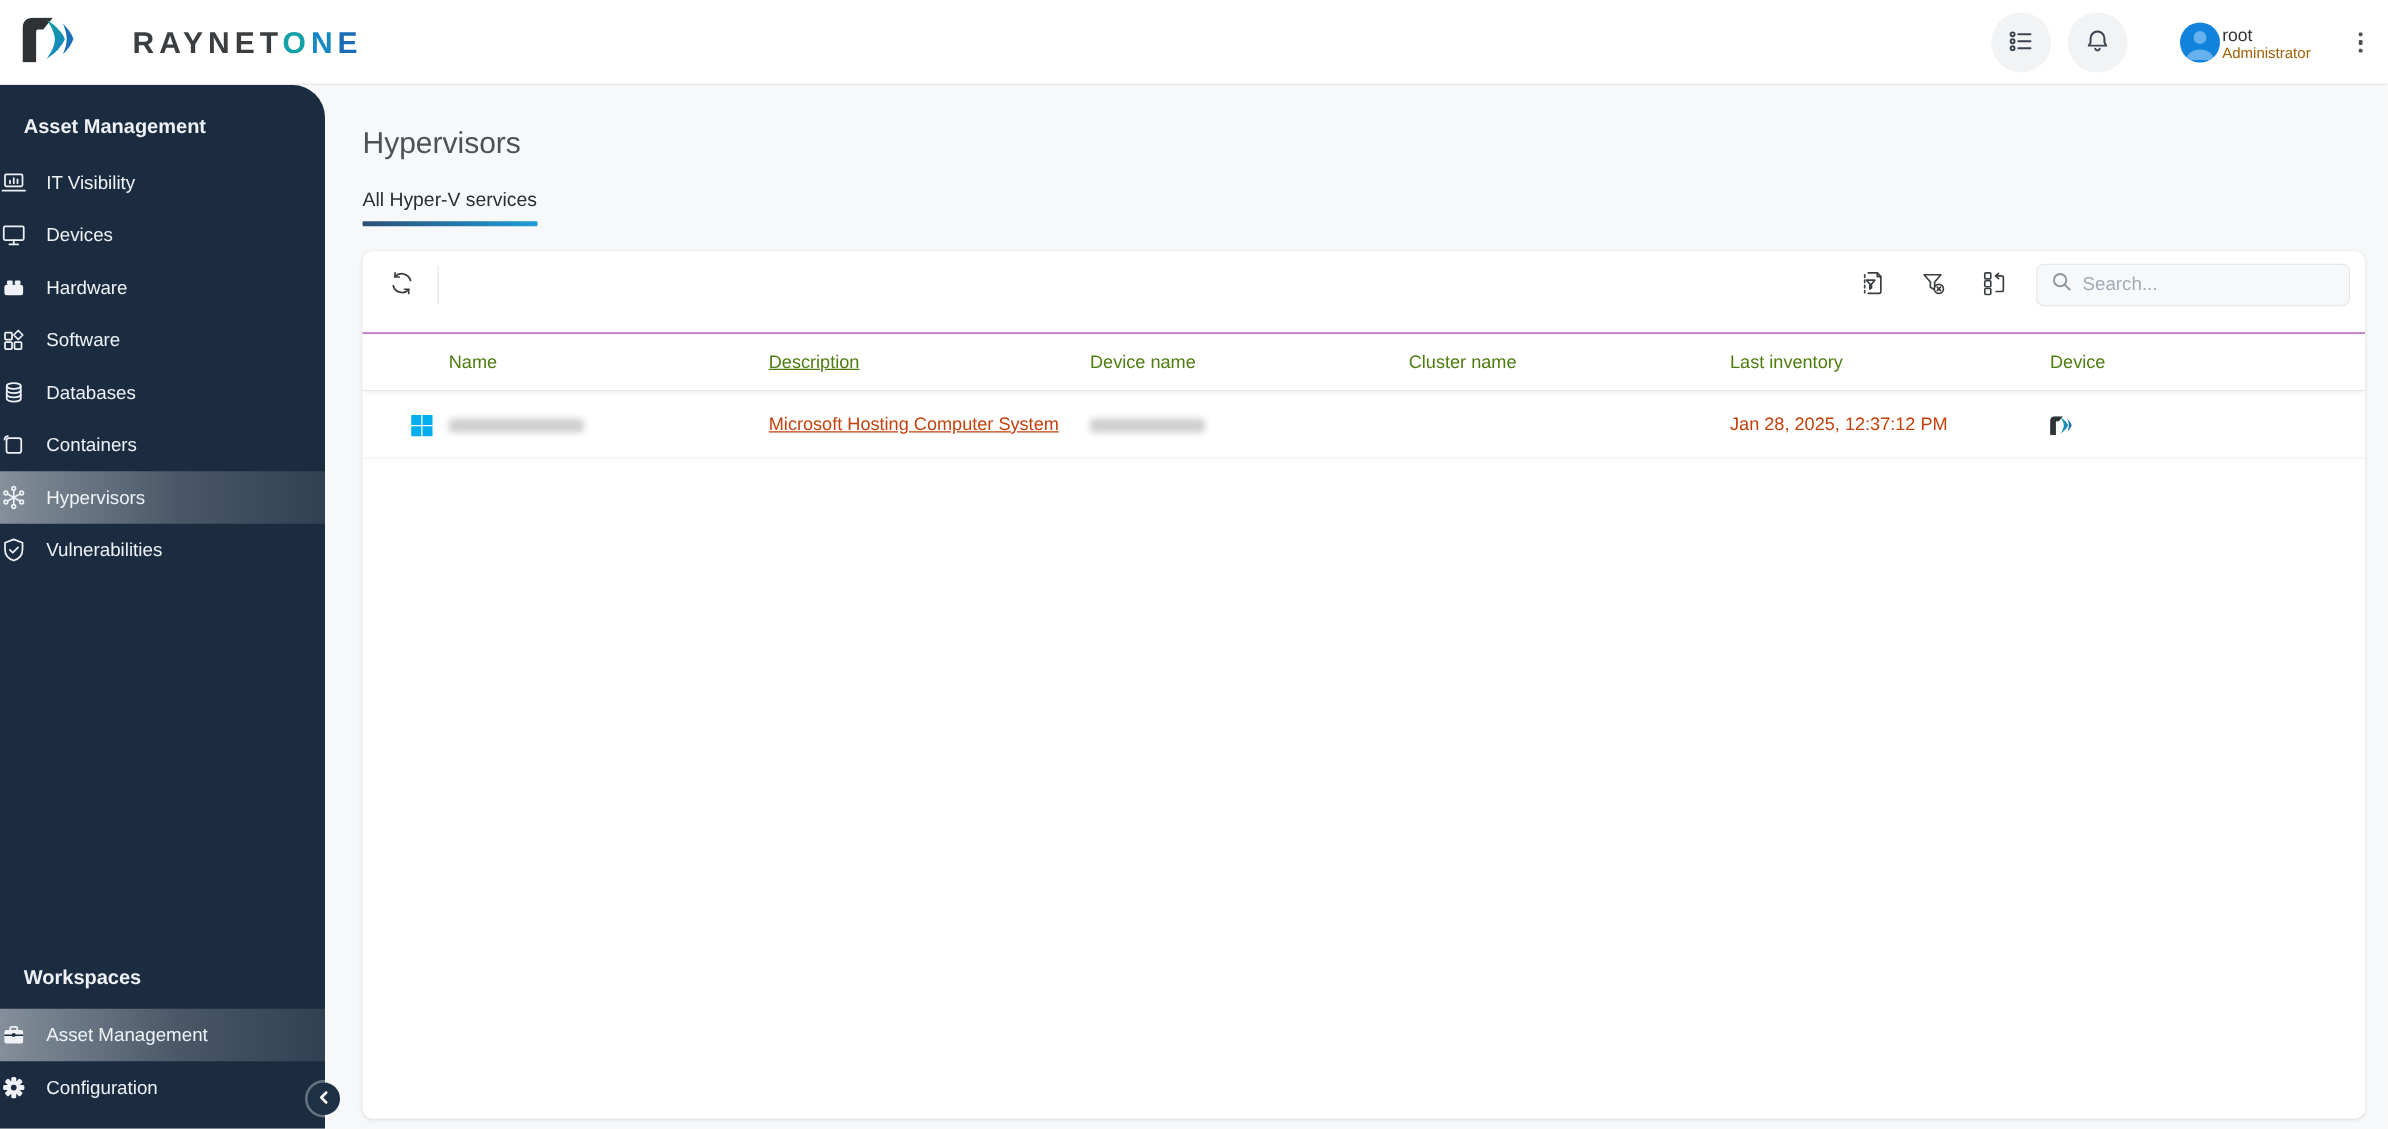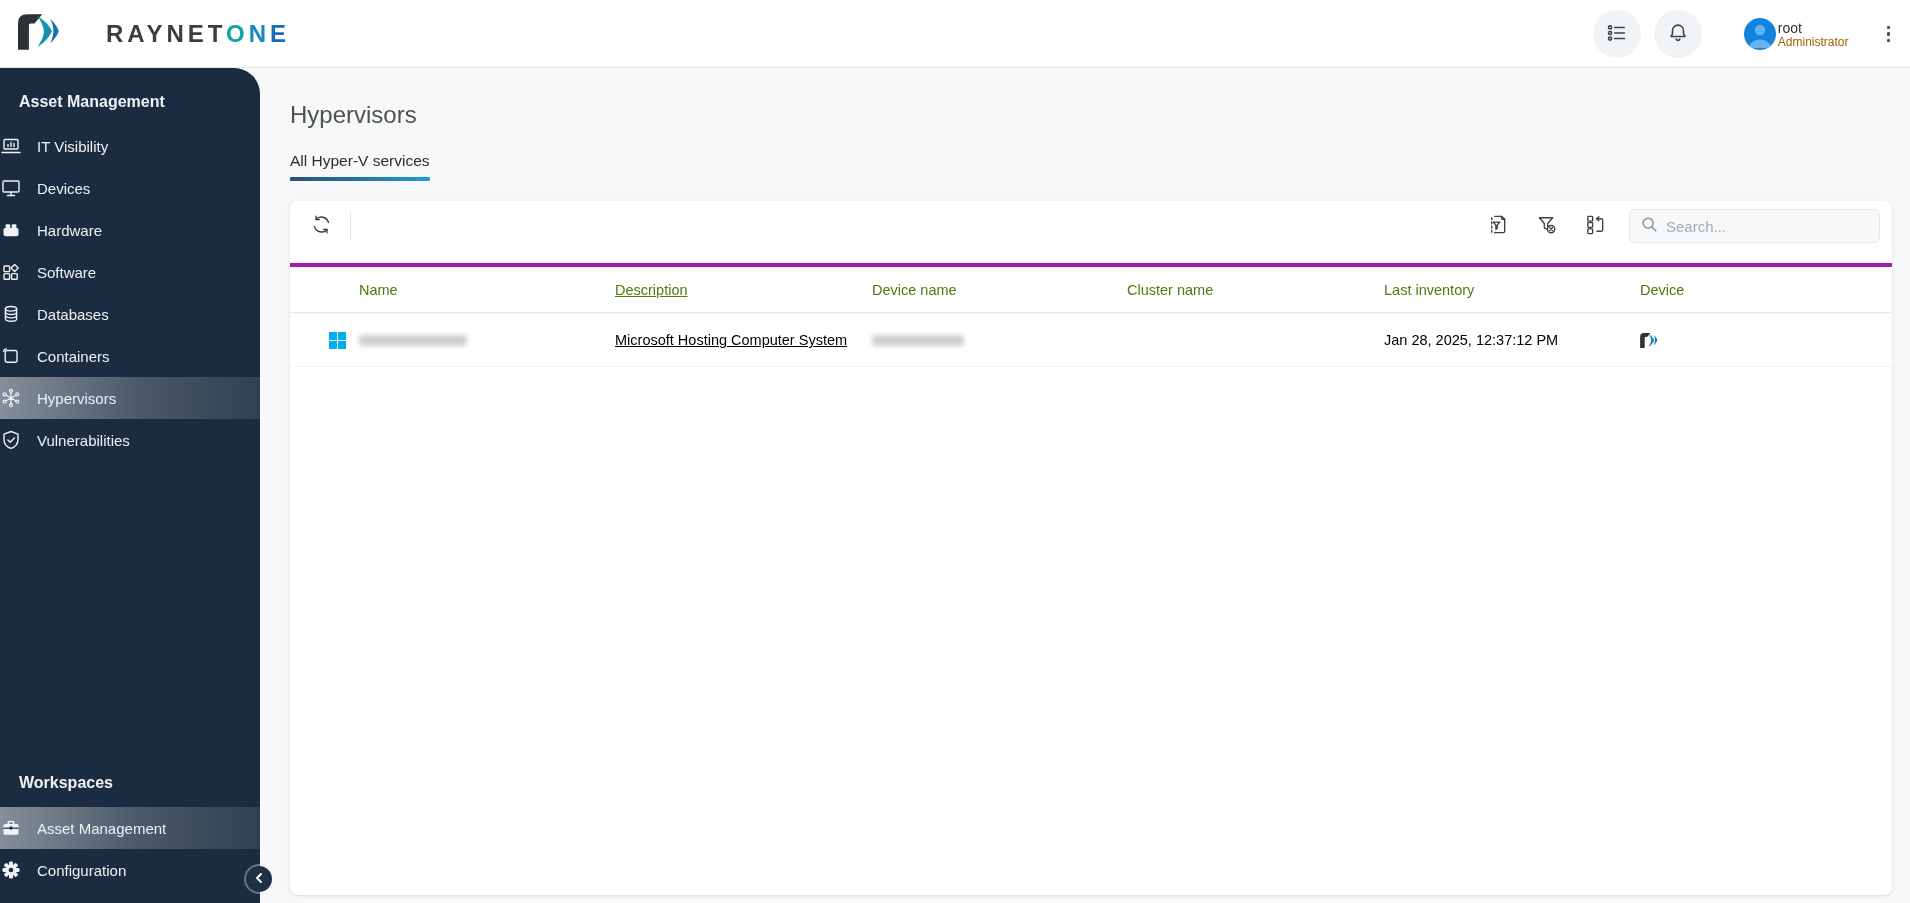--- a/index.html
+++ b/index.html
@@ -37,33 +37,33 @@
   .collapse-btn { position:absolute; left:246px; top:798px; width:26px; height:26px; border-radius:50%; background:#1e3045; border:none; display:flex; align-items:center; justify-content:center; cursor:pointer; box-shadow:0 0 0 2px rgba(247,248,249,0.35); }
 
   
   .main { position:absolute; left:260px; top:68px; right:0; bottom:0; }
   .page-title { position:absolute; left:30px; top:33px; font-size:24px; font-weight:400; color:#4f5254; }
   .tab { position:absolute; left:30px; top:84px; cursor:pointer; }
   .tab-label { font-size:15.5px; color:#2b2d2f; display:block; }
   .tab-underline { height:4px; margin-top:7px; border-radius:1px; background:linear-gradient(90deg,#2b4f75 0%,#1e9cd7 100%); }
 
   .card { position:absolute; left:30px; top:133px; width:1602px; height:694px; background:#fff; border-radius:8px; box-shadow:0 1px 4px rgba(25,35,45,0.08), 0 1px 2px rgba(25,35,45,0.05); }
-  .toolbar { position:absolute; top:0; left:0; right:0; height:66px; display:flex; align-items:center; padding:0 12px 12px 14px; border-bottom:4px solid #a21caf; }
+  .toolbar { position:absolute; top:0; left:0; right:0; height:66px; display:flex; align-items:center; padding:0 12px 12px 14px; border-bottom:1px solid #a21caf; }
   .icon-btn { width:34px; height:34px; background:none; border:none; display:flex; align-items:center; justify-content:center; cursor:pointer; border-radius:4px; }
   .tdivider { width:1px; height:30px; background:#e3e5e8; margin-left:12px; }
   .tspacer { flex:1; }
   .toolbar .icon-btn + .icon-btn { margin-left:15px; }
   .search { width:251px; height:34px; background:#f7f8fa; border:1px solid #e6e8eb; border-radius:6px; display:flex; align-items:center; padding:0 10px; margin-left:17px; }
   .search input { border:none; background:transparent; outline:none; font-size:15px; color:#333; width:100%; margin-left:8px; font-family:inherit; }
   .search input::placeholder { color:#a2abb4; }
 
   .thead { position:absolute; top:66px; left:0; right:0; height:46px; border-bottom:1px solid #e5e7e9; box-shadow:0 3px 4px -2px rgba(0,0,0,0.06); background:#fff; }
   .th { position:absolute; top:0; height:46px; display:flex; align-items:center; font-size:14.5px; color:#4d7c0f; cursor:pointer; }
   .trow { position:absolute; top:112px; left:0; right:0; height:54px; border-bottom:1px solid #f1f2f4; cursor:pointer; }
-  .td { position:absolute; top:0; height:54px; display:flex; align-items:center; font-size:14.5px; color:#000000; }
+  .td { position:absolute; top:0; height:54px; display:flex; align-items:center; font-size:14.5px; color:#c2410c; }
   .redact { position:absolute; top:22px; height:11px; border-radius:3px; background:#c2c2c2; filter:blur(2.5px); opacity:0.8; }
   .win-logo { position:absolute; left:39px; top:19px; width:17px; height:17px; display:grid; grid-template-columns:8px 8px; grid-template-rows:8px 8px; gap:1px; }
   .win-logo i { background:#00adef; display:block; }
   .c0 { left:69px; } .c1 { left:325px;text-decoration:underline; } .c2 { left:582px; } .c3 { left:837px; } .c4 { left:1094px; } .c5 { left:1350px; }
 </style>
 </head>
 <body>
 
 <header class="topbar">
   <div class="brand">

